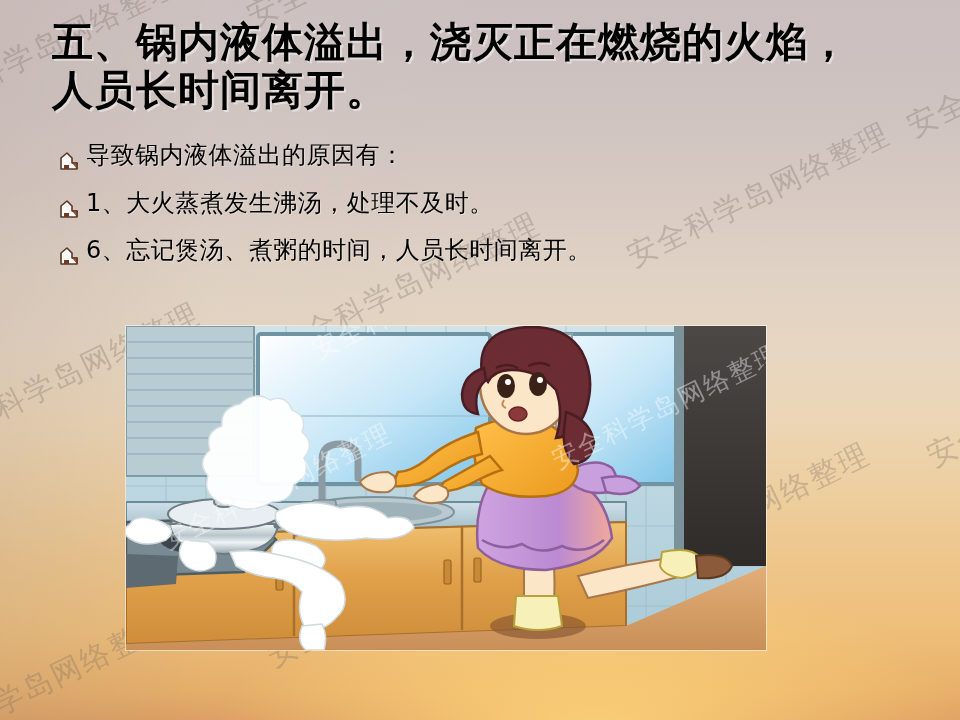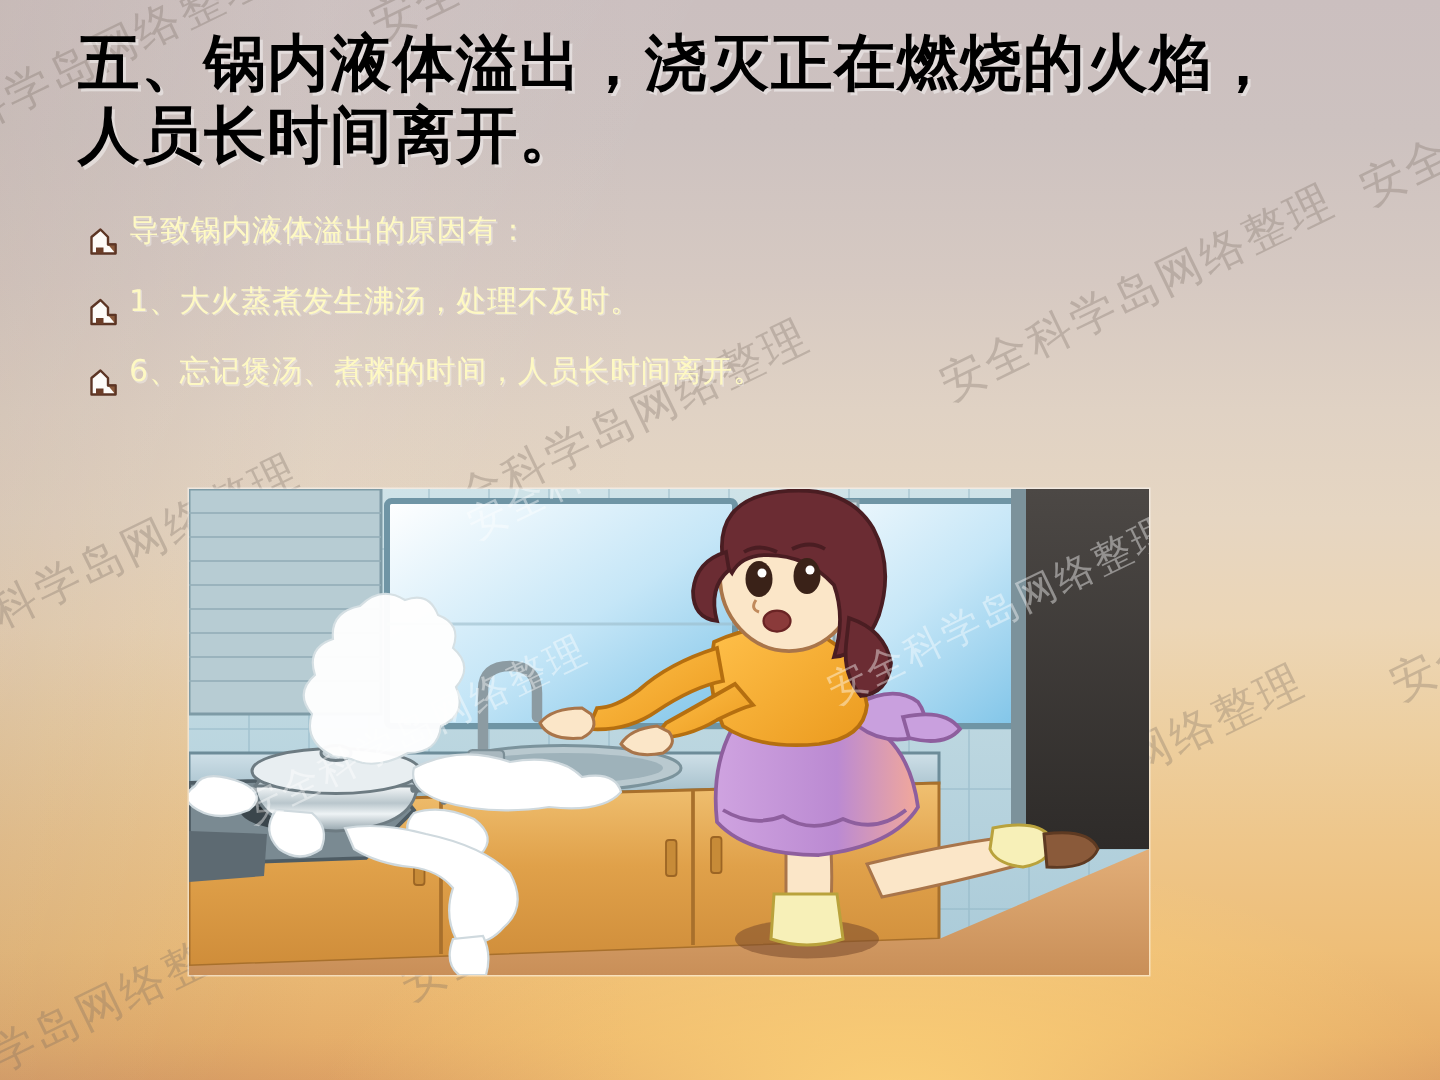--- a/index.html
+++ b/index.html
@@ -94,23 +94,23 @@
   .bullet-icon {
     flex: 0 0 auto;
     width: 22px;
     height: 22px;
     margin-top: 9px;
     margin-right: 6px;
     position: relative;
   }
   .bullet-icon svg { display: block; }
   .bullet-text {
-    font-size: 20px;
+    font-size: 24px;
     line-height: 1.32;
-    color: #fef9c3;
+    color: #000000;
     letter-spacing: 0.5px;
     text-shadow: 1px 1px 0 rgba(255,255,255,0.35);
   }
 
   
   .picture {
     position: absolute;
     left: 126px;
     top: 326px;
     width: 640px;

